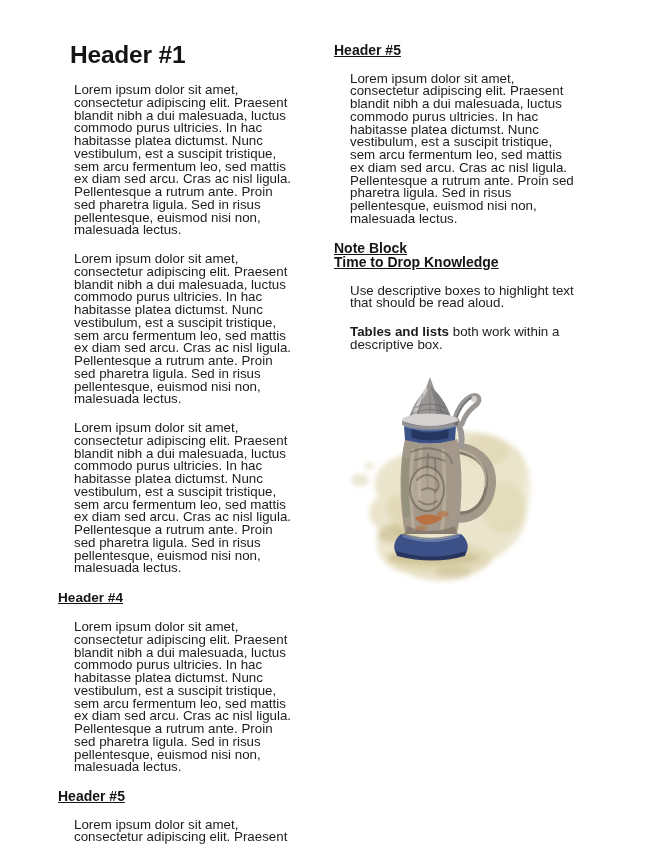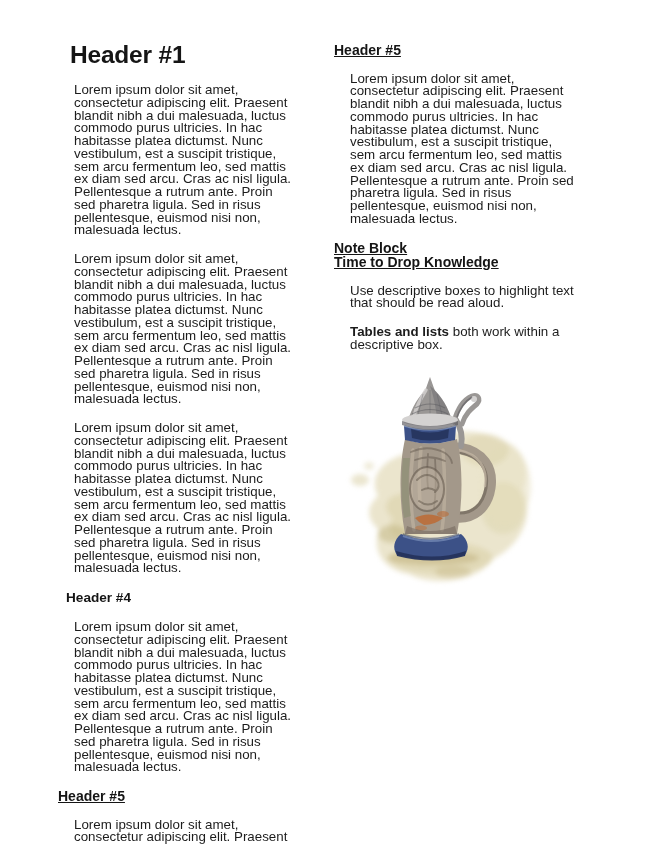--- a/index.html
+++ b/index.html
@@ -18,21 +18,21 @@
 
   .page p {
     margin: 16px;
     font-size: 13.33px;
     line-height: 12.75px;
   }
   .page h1, .page h2, .page h3, .page h4, .h-small { font-weight: bold; color:#151515; }
   .page h1 { font-size: 24.5px; line-height: 26px; margin: 0 12px 4px;  letter-spacing: -0.2px; }
   .page h2 { font-size: 20.5px; line-height: 21px; margin: 2px 0 3px; }
   .page h3 { font-size: 16.5px; line-height: 17px; margin: 2px 0 3px; }
-  .page h4 { font-size: 13.6px; line-height: 14px; margin: 1px 8px 2px; }
+  .page h4 { font-size: 13.6px; line-height: 14px; margin: 1px 0 2px; text-decoration: underline; }
   .h-small { font-size: 14px;   line-height: 12.5px; margin: 1px 0 2px; text-decoration: underline; }
   .note-title { margin-top: 6px; }
   .tables-para { margin-top: 2px; }
 
   .stein-figure { margin: 3px 0 0 -1px; }
   .stein-figure svg { display: block; }
   .wc-blur { filter: blur(2.4px); }
 </style>
 </head>
 <body>

